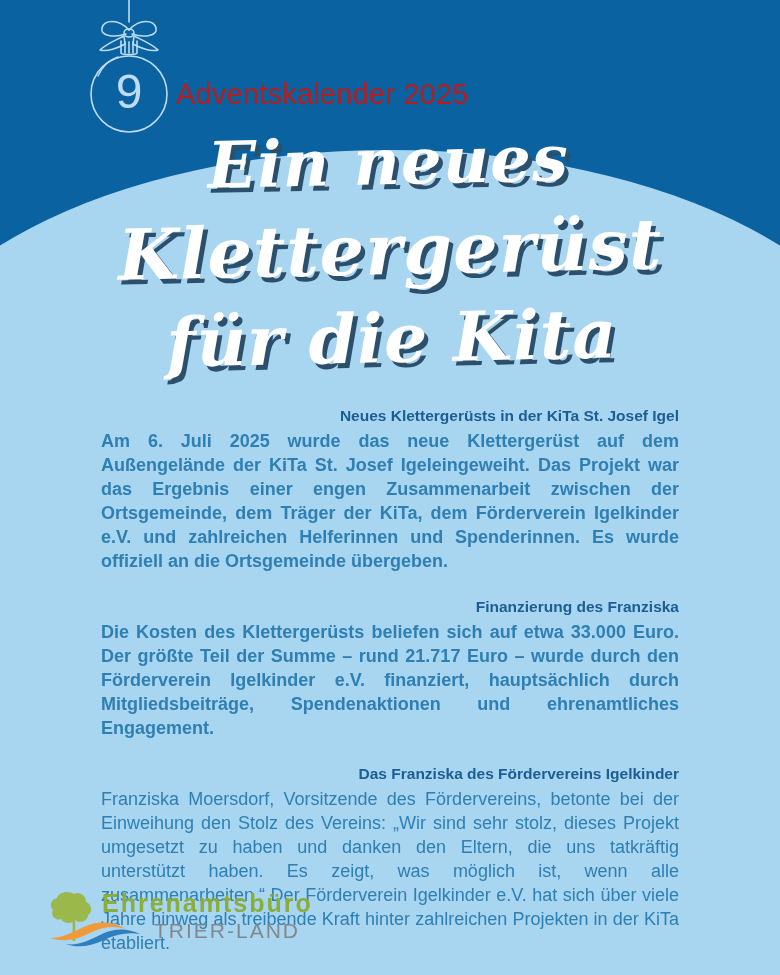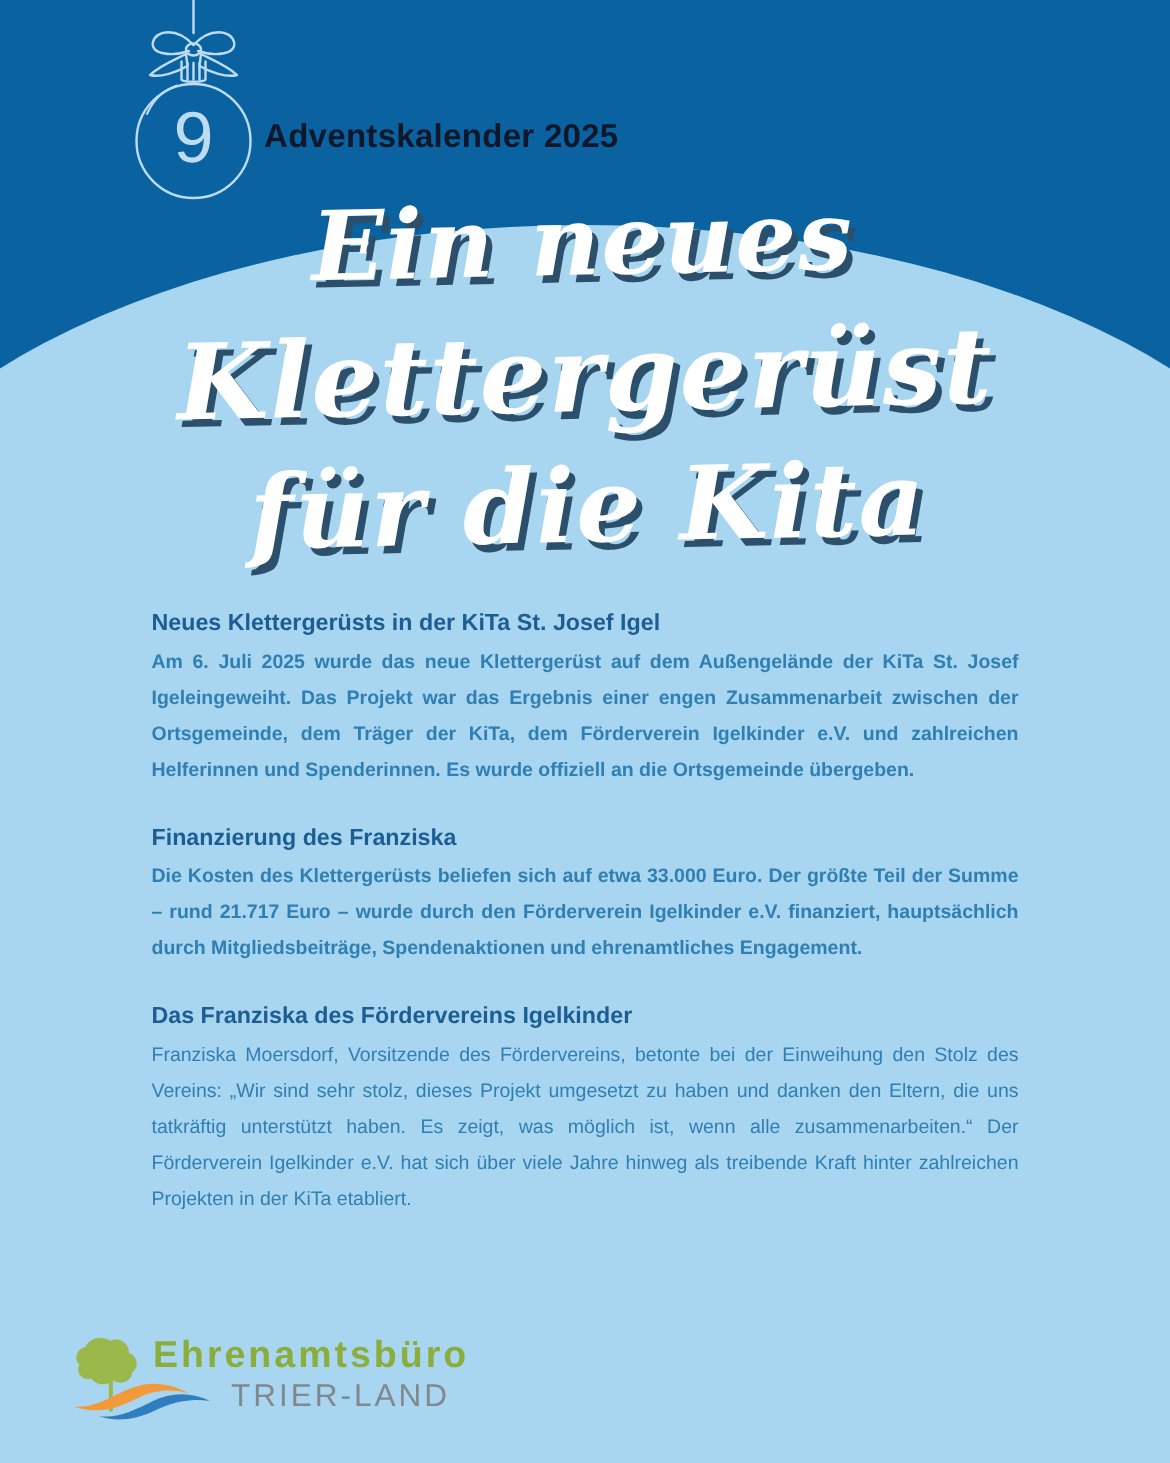--- a/index.html
+++ b/index.html
@@ -51,24 +51,24 @@
     width: 110px;
     height: 140px;
   }
   #ornament svg { display: block; }
 
   
   #kicker {
     position: absolute;
     left: 176px;
     top: 78px;
-    font-size: 22px;
-    font-weight: bold;
+    font-size: 29px;
+    font-weight: normal;
     letter-spacing: 0.2px;
-    color: #0f172a;
+    color: #b91c1c;
     white-space: nowrap;
   }
 
   
   #title {
     position: absolute;
     left: 0;
     top: 118px;
     width: 780px;
     text-align: center;
@@ -96,23 +96,24 @@
   }
   .section { margin-bottom: 22px; }
   .section:last-child { margin-bottom: 0; }
 
   .sec-head {
     font-size: 15.5px;
     font-weight: bold;
     color: #1c5e92;
     line-height: 24px;
     margin: 0 0 1px 0;
+    text-align: right;
   }
   .sec-body {
-    font-size: 13px;
+    font-size: 18px;
     line-height: 24px;
     color: #2f7fb2;
     text-align: justify;
     margin: 0;
     hyphens: none;
   }
   .sec-body.bold { font-weight: bold; }
   .sec-body.reg { font-weight: normal; }
 
   

